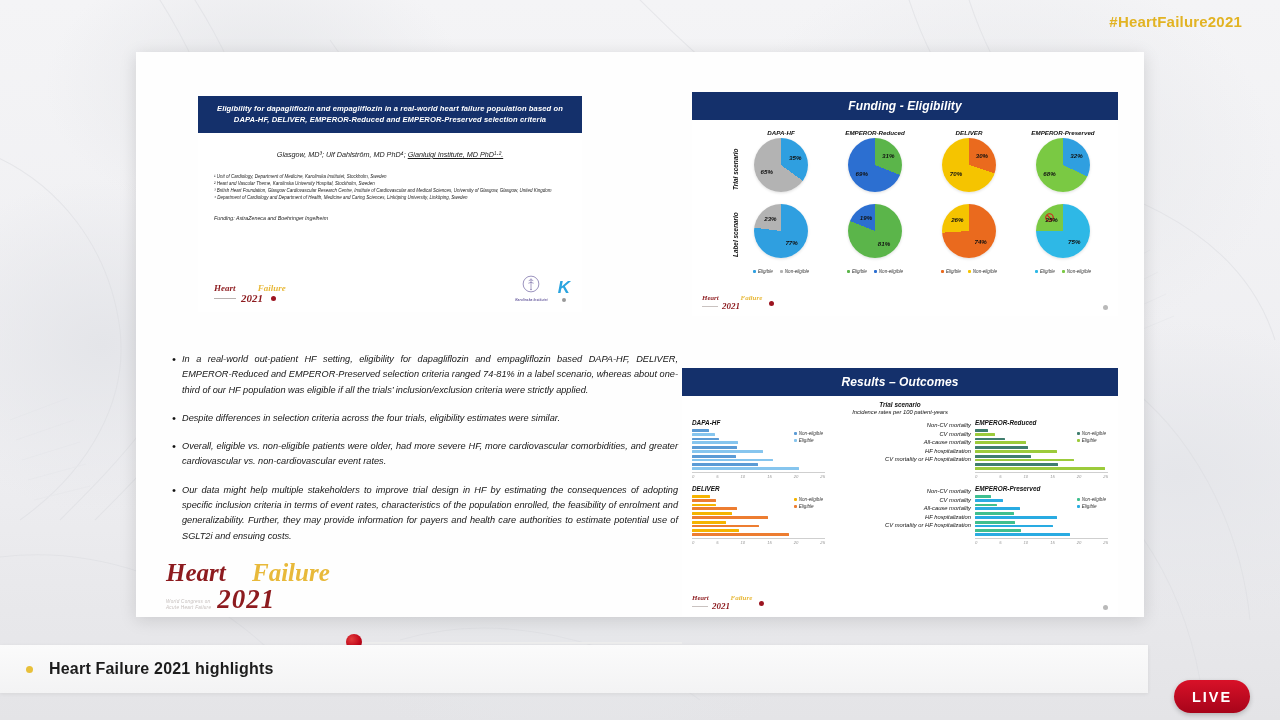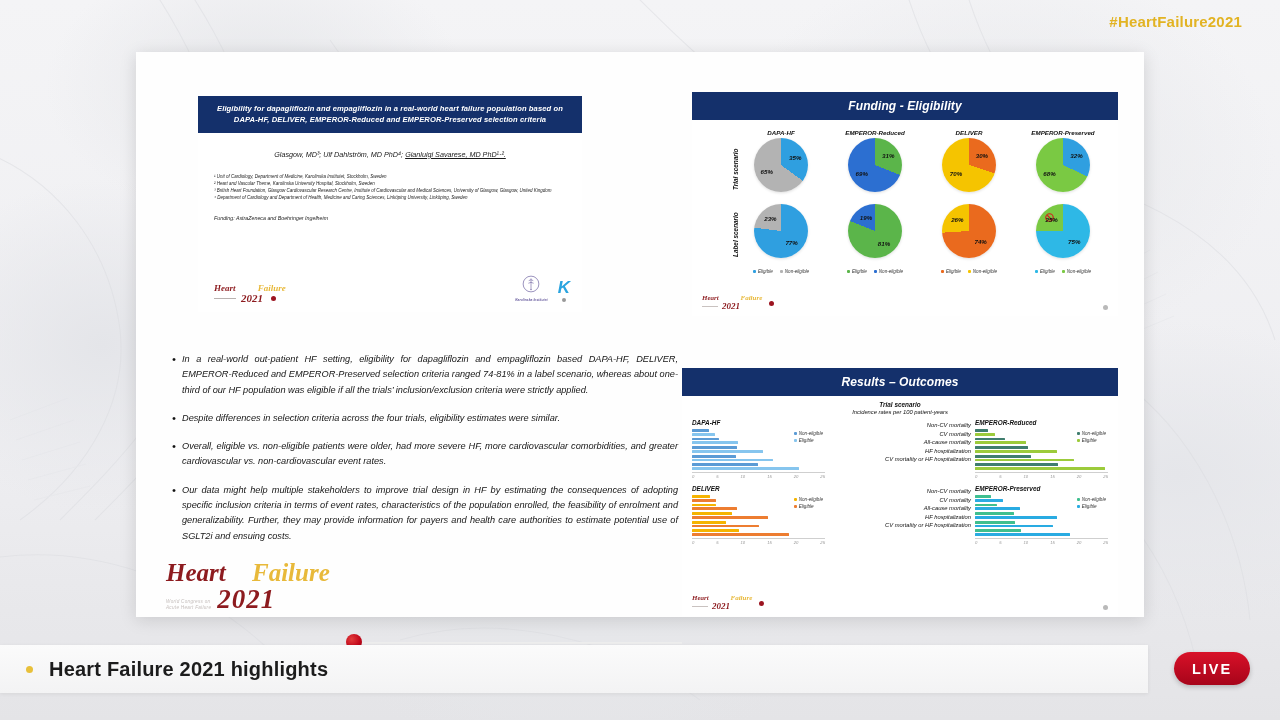--- a/index.html
+++ b/index.html
@@ -112,22 +112,22 @@
   .card-foot{position:absolute;left:10px;bottom:5px;display:flex;align-items:center;gap:7px;}
   .foot-dot{width:5px;height:5px;border-radius:50%;background:#9c1420;}
   .foot-dot.grey{background:#b9b9b9;position:absolute;right:10px;bottom:6px;left:auto;}
 
   
   #hashtag{position:absolute;right:38px;top:13px;font-size:15px;font-weight:bold;color:#e2b323;letter-spacing:.2px;}
   #bottom-bar{position:absolute;left:0;top:645px;width:1148px;height:48px;
     background:linear-gradient(180deg,#fbfbfb 0%,#f3f3f4 100%);
     display:flex;align-items:center;box-shadow:0 1px 4px rgba(0,0,0,.07);}
   #bottom-dot{width:7px;height:7px;border-radius:50%;background:#e8c03a;margin-left:26px;}
-  #bottom-title{font-size:20px;font-weight:bold;color:#1c1c1c;margin-left:16px;letter-spacing:.2px;}
-  #live-badge{position:absolute;right:30px;top:652px;width:76px;height:33px;border-radius:17px;
+  #bottom-title{font-size:16px;font-weight:bold;color:#1c1c1c;margin-left:16px;letter-spacing:.2px;}
+  #live-badge{position:absolute;right:30px;top:680px;width:76px;height:33px;border-radius:17px;
     background:linear-gradient(180deg,#d81128 0%,#a7041a 100%);
     display:flex;align-items:center;justify-content:center;
     color:#fff;font-size:14.5px;font-weight:bold;letter-spacing:2px;
     box-shadow:0 2px 5px rgba(0,0,0,.22);}
 </style>
 </head>
 <body>
 
 <div id="bg-texture"></div>
 <svg id="bg-lines" viewBox="0 0 1280 720" preserveAspectRatio="none">
@@ -152,21 +152,21 @@
 </svg>
 
 <div id="hashtag">#HeartFailure2021</div>
 
 <div id="slide">
 
   <div class="card" id="title-card">
     <div class="navy-bar" id="poster-title">Eligibility for dapagliflozin and empagliflozin in a real-world heart failure population based on DAPA-HF, DELIVER, EMPEROR-Reduced and EMPEROR-Preserved selection criteria</div>
     <div id="authors">
       <div>
-        <span>Glasgow, MD³; Ulf Dahlström, MD PhD⁴; </span><span class="u">Gianluigi Savarese, MD PhD¹·².</span>
+        <span>Glasgow, MD³; Ulf Dahlström, MD PhD⁴; </span><span class="u">Gianluigi Institute, MD PhD¹·².</span>
       </div>
     </div>
     <div id="affils">
       <div>¹ Unit of Cardiology, Department of Medicine, Karolinska Institutet, Stockholm, Sweden</div>
       <div>² Heart and Vascular Theme, Karolinska University Hospital, Stockholm, Sweden</div>
       <div>³ British Heart Foundation, Glasgow Cardiovascular Research Centre, Institute of Cardiovascular and Medical Sciences, University of Glasgow, Glasgow, United Kingdom</div>
       <div>⁴ Department of Cardiology and Department of Health, Medicine and Caring Sciences, Linköping University, Linköping, Sweden</div>
     </div>
     <div id="funding">Funding: AstraZeneca and Boehringer Ingelheim</div>
 

